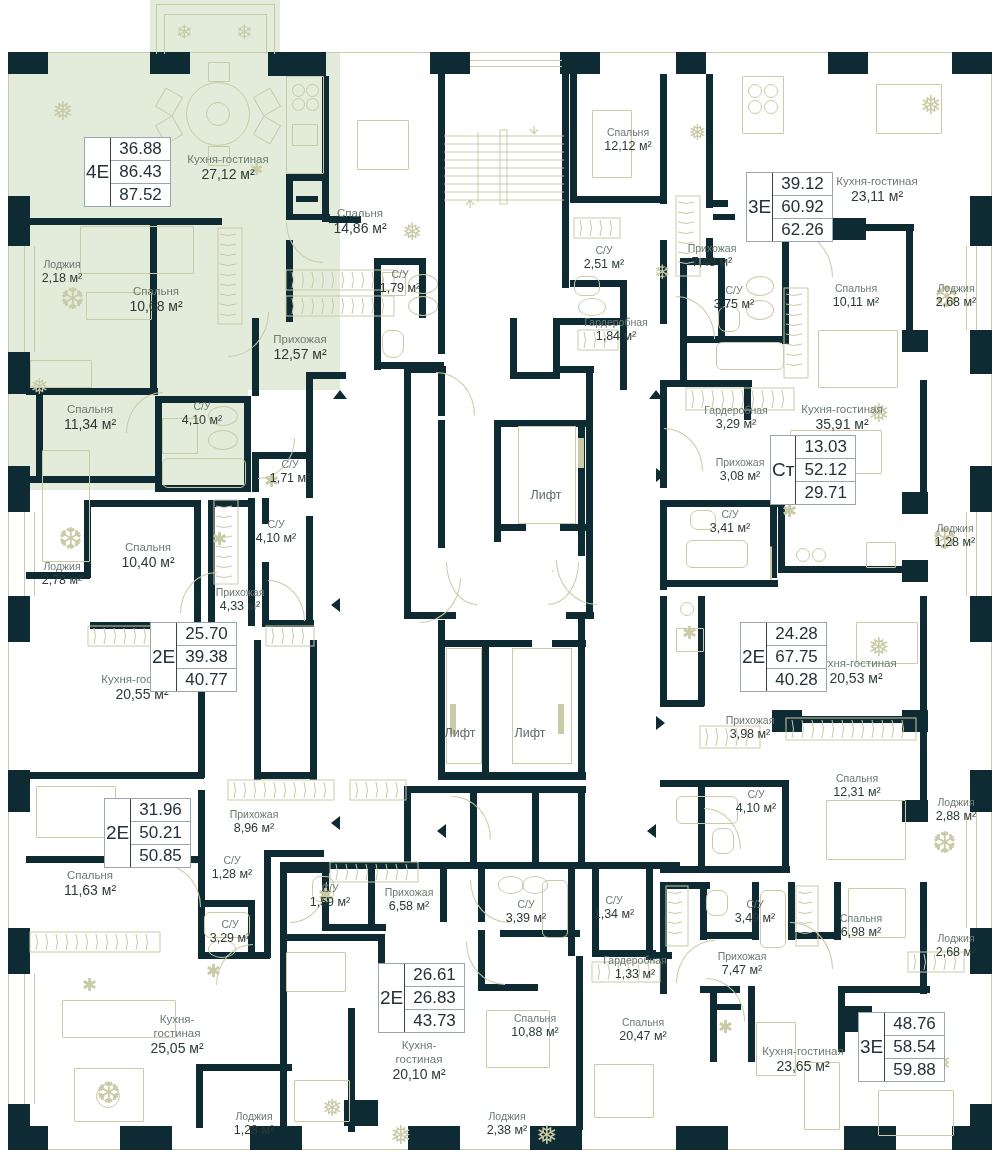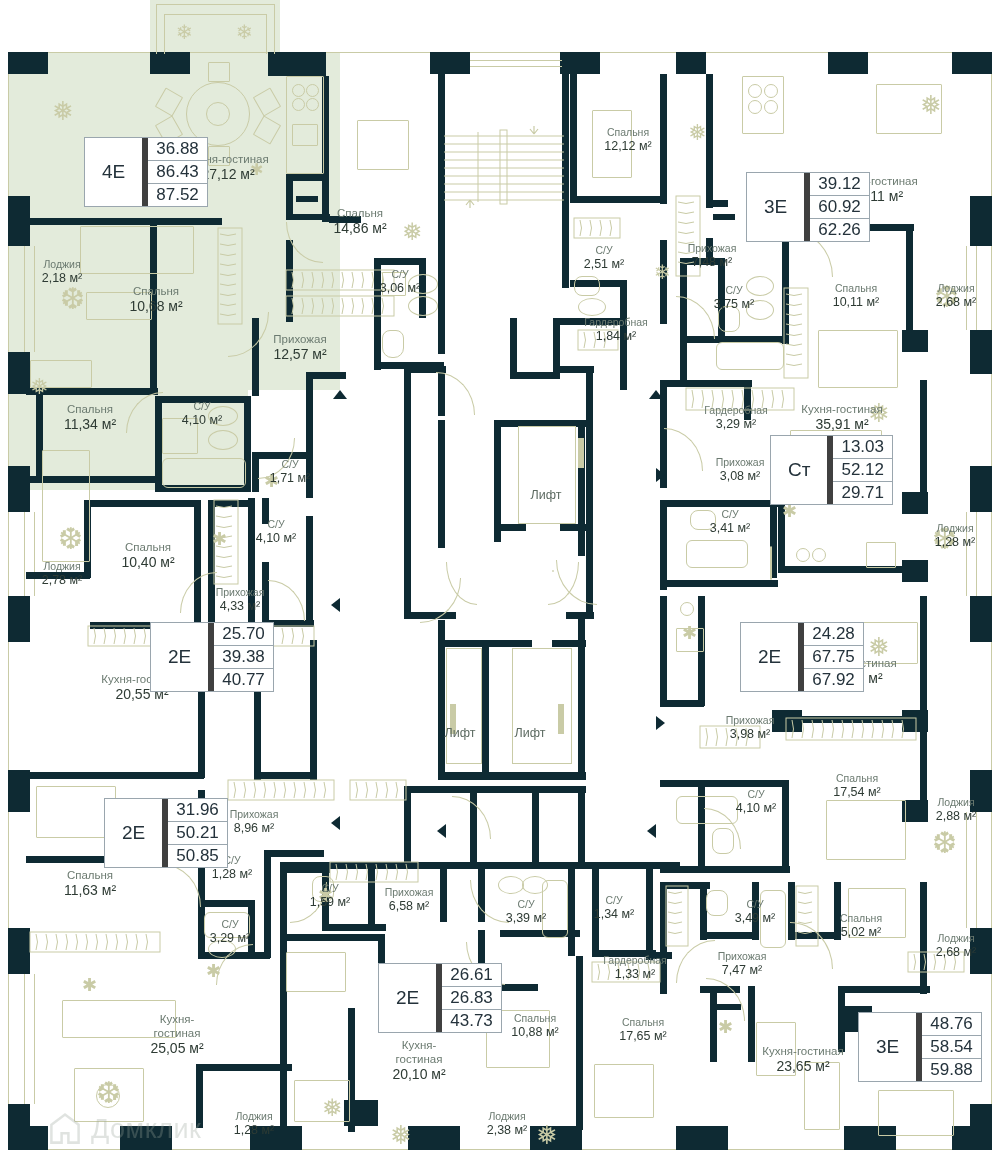--- a/index.html
+++ b/index.html
@@ -20,21 +20,21 @@
   .lbl .nm{display:block;font-size:11.5px;color:#6b7a70;}
   .lbl .ar{display:block;font-size:14px;color:#2e3b34;}
   .lbl.sm .nm{font-size:10.5px;}
   .lbl.sm .ar{font-size:12.5px;}
   .lbl.wrap{white-space:normal;width:74px;}
   .lift{position:absolute;color:#5c6a61;font-size:12.5px;text-align:center;}
 
   
   .badge{position:absolute;display:flex;border:1px solid #9aa6ae;background:#ffffff;}
   .badge .type{display:flex;align-items:center;justify-content:center;
-               padding:0 17px;font-size:19px;color:#24323b;border-right:6px solid #404040;}
+               padding:0 1px;font-size:19px;color:#24323b;border-right:1px solid #404040;}
   .badge .nums{display:flex;flex-direction:column;}
   .badge .nums span{display:block;padding:1px 8px;font-size:17px;color:#24323b;
                     text-align:center;border-bottom:1px solid #9aa6ae;}
   .badge .nums span:last-child{border-bottom:none;}
 
   
   .arrow{position:absolute;width:0;height:0;}
   .arrow.up{border-left:7px solid transparent;border-right:7px solid transparent;border-bottom:9px solid #0e2a33;}
   .arrow.left{border-top:7px solid transparent;border-bottom:7px solid transparent;border-right:9px solid #0e2a33;}
   .arrow.right{border-top:7px solid transparent;border-bottom:7px solid transparent;border-left:9px solid #0e2a33;}
@@ -623,21 +623,21 @@
   <div class="lbl" style="left:30px;top:402px;width:120px;">
     <span class="nm">Спальня</span>
     <span class="ar">11,34 м²</span>
   </div>
   <div class="lbl" style="left:240px;top:332px;width:120px;">
     <span class="nm">Прихожая</span>
     <span class="ar">12,57 м²</span>
   </div>
   <div class="lbl sm" style="left:356px;top:268px;width:88px;">
     <span class="nm">С/У</span>
-    <span class="ar">3,06 м²</span>
+    <span class="ar">1,79 м²</span>
   </div>
   <div class="lbl sm" style="left:158px;top:400px;width:88px;">
     <span class="nm">С/У</span>
     <span class="ar">4,10 м²</span>
   </div>
   <div class="lbl sm" style="left:246px;top:458px;width:88px;">
     <span class="nm">С/У</span>
     <span class="ar">1,71 м²</span>
   </div>
   <div class="lbl sm" style="left:232px;top:518px;width:88px;">
@@ -711,45 +711,45 @@
   <div class="lbl sm" style="left:578px;top:894px;width:72px;">
     <span class="nm">С/У</span>
     <span class="ar">1,34 м²</span>
   </div>
   <div class="lbl sm" style="left:578px;top:954px;width:114px;">
     <span class="nm">Гардеробная</span>
     <span class="ar">1,33 м²</span>
   </div>
   <div class="lbl sm" style="left:588px;top:1016px;width:110px;">
     <span class="nm">Спальня</span>
-    <span class="ar">17,65 м²</span>
+    <span class="ar">20,47 м²</span>
   </div>
   <div class="lbl sm" style="left:712px;top:898px;width:86px;">
     <span class="nm">С/У</span>
     <span class="ar">3,49 м²</span>
   </div>
   <div class="lbl sm" style="left:692px;top:950px;width:100px;">
     <span class="nm">Прихожая</span>
     <span class="ar">7,47 м²</span>
   </div>
   <div class="lbl sm" style="left:812px;top:912px;width:98px;">
     <span class="nm">Спальня</span>
-    <span class="ar">5,02 м²</span>
+    <span class="ar">6,98 м²</span>
   </div>
   <div class="lbl sm" style="left:920px;top:932px;width:72px;">
     <span class="nm">Лоджия</span>
     <span class="ar">2,68 м²</span>
   </div>
   <div class="lbl" style="left:738px;top:1044px;width:130px;">
     <span class="nm">Кухня-гостиная</span>
     <span class="ar">23,65 м²</span>
   </div>
   <div class="lbl sm" style="left:808px;top:772px;width:98px;">
     <span class="nm">Спальня</span>
-    <span class="ar">17,54 м²</span>
+    <span class="ar">12,31 м²</span>
   </div>
   <div class="lbl sm" style="left:702px;top:714px;width:96px;">
     <span class="nm">Прихожая</span>
     <span class="ar">3,98 м²</span>
   </div>
   <div class="lbl" style="left:790px;top:656px;width:132px;">
     <span class="nm">Кухня-гостиная</span>
     <span class="ar">20,53 м²</span>
   </div>
   <div class="lbl sm" style="left:920px;top:796px;width:72px;">
@@ -838,21 +838,21 @@
       <span>52.12</span>
       <span>29.71</span>
     </div>
   </div>
 
   <div class="badge" style="left:740px;top:622px;">
     <div class="type">2Е</div>
     <div class="nums">
       <span>24.28</span>
       <span>67.75</span>
-      <span>67.92</span>
+      <span>40.28</span>
     </div>
   </div>
 
   <div class="badge" style="left:858px;top:1012px;">
     <div class="type">3Е</div>
     <div class="nums">
       <span>48.76</span>
       <span>58.54</span>
       <span>59.88</span>
     </div>
@@ -878,20 +878,14 @@
 
   <div class="badge" style="left:378px;top:963px;">
     <div class="type">2Е</div>
     <div class="nums">
       <span>26.61</span>
       <span>26.83</span>
       <span>43.73</span>
     </div>
   </div>
 
-  <div id="watermark">
-    <svg class="wm-logo" viewBox="0 0 40 40">
-      <path d="M4 15 L20 3 L36 15 L36 36 L24 36 L24 25 L16 25 L16 36 L4 36 Z" fill="none" stroke="#9aa69c" stroke-width="3"></path>
-    </svg>
-    <span class="wm-text">Домклик</span>
-  </div>
 
 </div>
 
 </body></html>

